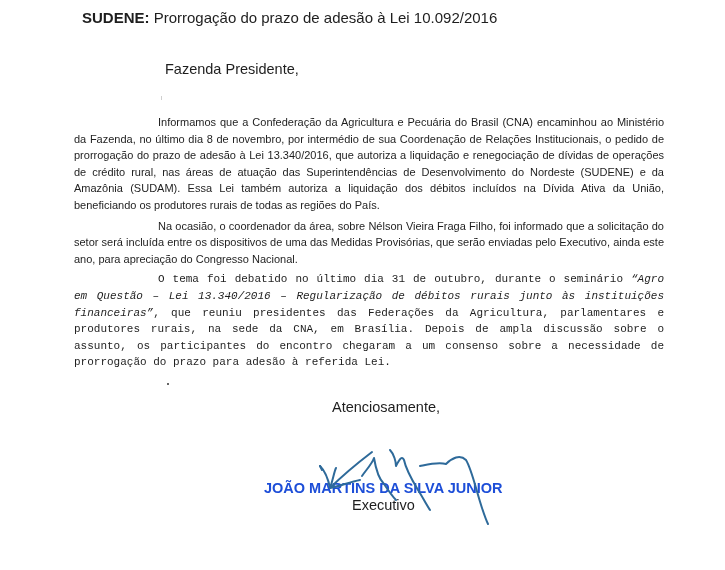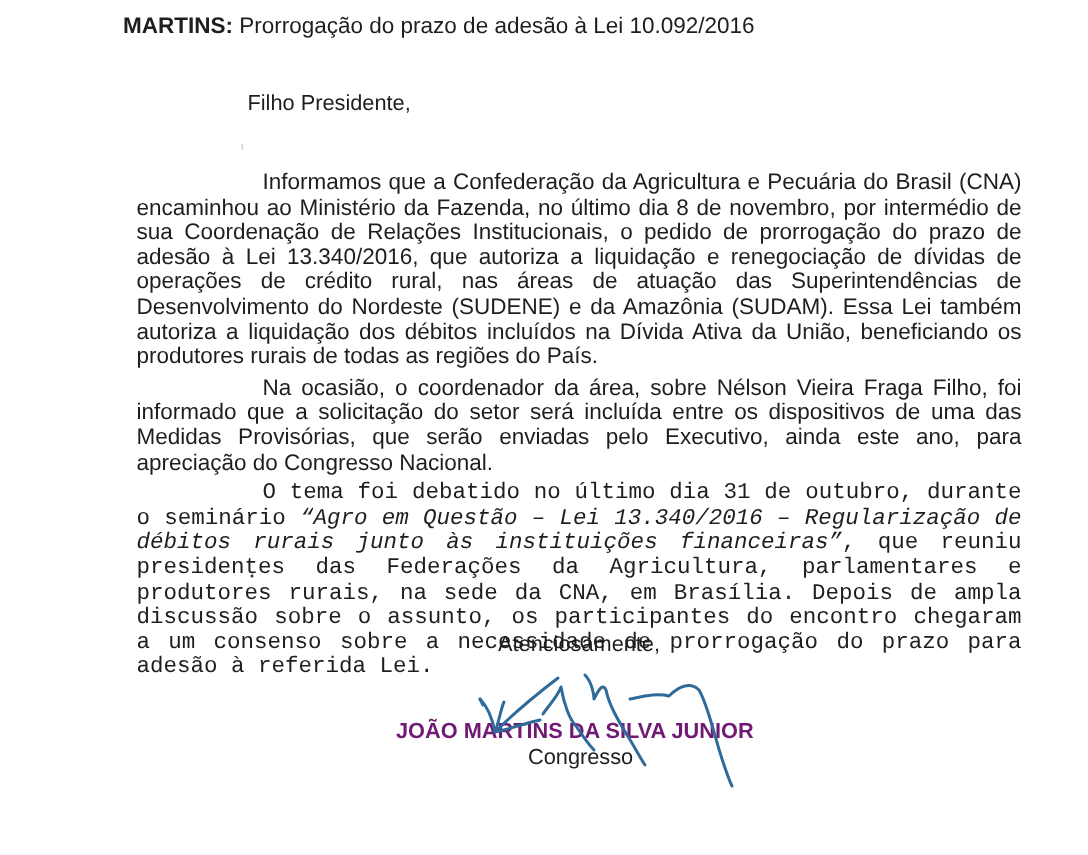--- a/index.html
+++ b/index.html
@@ -34,85 +34,85 @@
     .tick {
       position: absolute;
       left: 161px;
       top: 96px;
       width: 1px;
       height: 4px;
       background: #cfcfcf;
     }
     .body-text {
       position: absolute;
-      left: 91px;
+      left: 74px;
       top: 114px;
       width: 590px;
       line-height: 16.6px;
-      font-size: 15px;
+      font-size: 11px;
     }
     .body-text p {
       margin: 0 0 4px 0;
       text-align: justify;
       text-indent: 84px;
     }
     .body-text p:nth-child(3) { margin-top: 0; font-family: Liberation Mono, monospace; }
     .body-text em { font-style: italic; }
     .dot {
       position: absolute;
       left: 167px;
       top: 383px;
       width: 2px;
       height: 2px;
       background: #333;
       border-radius: 50%;
     }
     .closing {
       position: absolute;
       left: 332px;
-      top: 422px;
+      top: 399px;
       font-size: 14.5px;
       white-space: nowrap;
     }
     .signature {
       position: absolute;
       left: 300px;
       top: 440px;
       width: 200px;
       height: 90px;
       pointer-events: none;
       z-index: 2;
     }
     .signer-name {
       position: absolute;
       left: 264px;
       top: 480px;
       font-weight: bold;
       font-size: 14.5px;
       white-space: nowrap;
-      color: #701a75;
+      color: #1d4ed8;
     }
     .signer-title {
       position: absolute;
       left: 352px;
       top: 497px;
       font-size: 14.5px;
       white-space: nowrap;
     }
   </style>
 </head>
 <body>
 
 <div>
 
   <div class="subject">
-    <span class="label">MARTINS:</span><span> Prorrogação do prazo de adesão à Lei 10.092/2016</span>
+    <span class="label">SUDENE:</span><span> Prorrogação do prazo de adesão à Lei 10.092/2016</span>
   </div>
 
-  <div class="salutation">Filho Presidente,</div>
+  <div class="salutation">Fazenda Presidente,</div>
 
   <div class="tick"></div>
 
   <div class="body-text">
     <p>Informamos que a Confederação da Agricultura e Pecuária do Brasil (CNA) encaminhou ao Ministério da Fazenda, no último dia 8 de novembro, por intermédio de sua Coordenação de Relações Institucionais, o pedido de prorrogação do prazo de adesão à Lei 13.340/2016, que autoriza a liquidação e renegociação de dívidas de operações de crédito rural, nas áreas de atuação das Superintendências de Desenvolvimento do Nordeste (SUDENE) e da Amazônia (SUDAM). Essa Lei também autoriza a liquidação dos débitos incluídos na Dívida Ativa da União, beneficiando os produtores rurais de todas as regiões do País.</p>
     <p>Na ocasião, o coordenador da área, sobre Nélson Vieira Fraga Filho, foi informado que a solicitação do setor será incluída entre os dispositivos de uma das Medidas Provisórias, que serão enviadas pelo Executivo, ainda este ano, para apreciação do Congresso Nacional.</p>
     <p><span>O tema foi debatido no último dia 31 de outubro, durante o seminário </span><em>“Agro em Questão – Lei 13.340/2016 – Regularização de débitos rurais junto às instituições financeiras”</em><span>, que reuniu presidentes das Federações da Agricultura, parlamentares e produtores rurais, na sede da CNA, em Brasília. Depois de ampla discussão sobre o assunto, os participantes do encontro chegaram a um consenso sobre a necessidade de prorrogação do prazo para adesão à referida Lei.</span></p>
   </div>
 
   <div class="dot"></div>
@@ -125,15 +125,15 @@
       <path d="M30 48 C40 38, 55 25, 72 12"></path>
       <path d="M30 48 C40 46, 50 42, 60 40"></path>
       <path d="M62 36 C66 30, 72 24, 74 18 C76 30, 80 40, 84 44 C88 50, 92 56, 96 60"></path>
       <path d="M90 10 C94 14, 96 22, 96 26 C100 18, 102 16, 104 20 C106 30, 112 40, 118 50 C122 56, 126 64, 130 70"></path>
       <path d="M120 26 C130 24, 138 22, 146 24 C152 18, 160 14, 166 20 C172 30, 176 50, 182 68 C184 74, 186 80, 188 84"></path>
       <path d="M20 26 L22 30"></path>
     </g>
   </svg>
 
   <div class="signer-name">JOÃO MARTINS DA SILVA JUNIOR</div>
-  <div class="signer-title">Congresso</div>
+  <div class="signer-title">Executivo</div>
 
 </div>
 
 </body></html>

